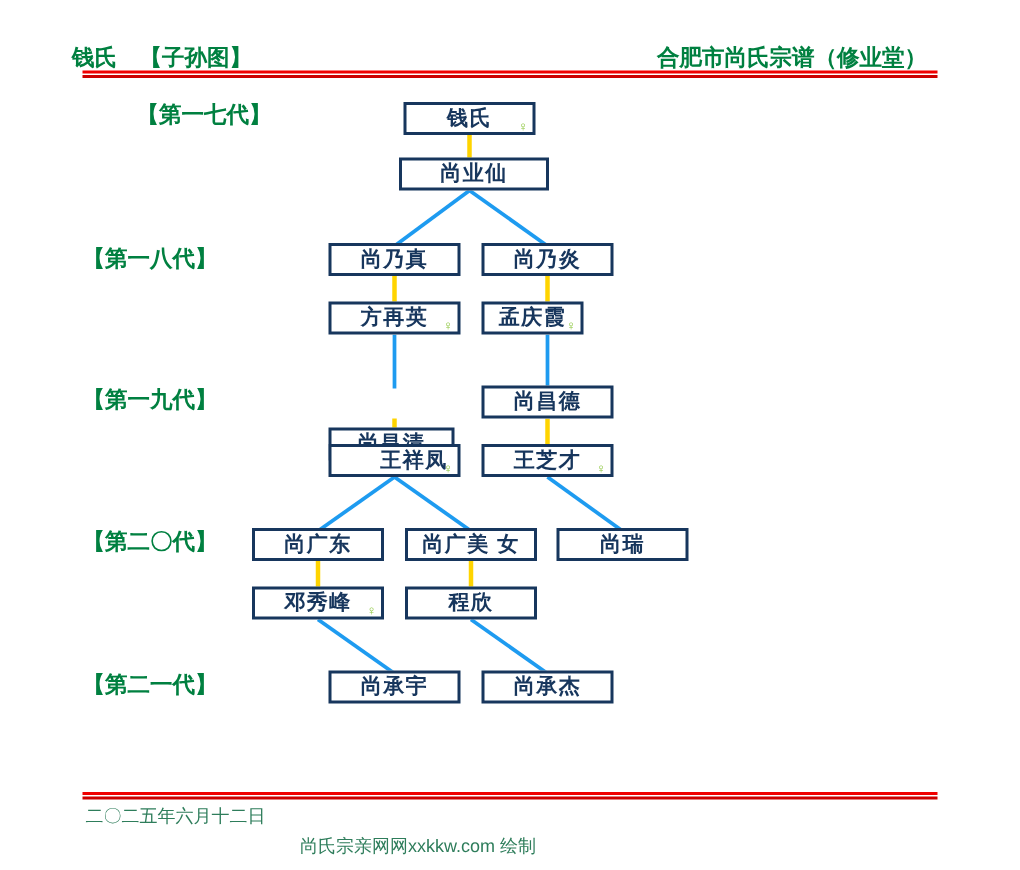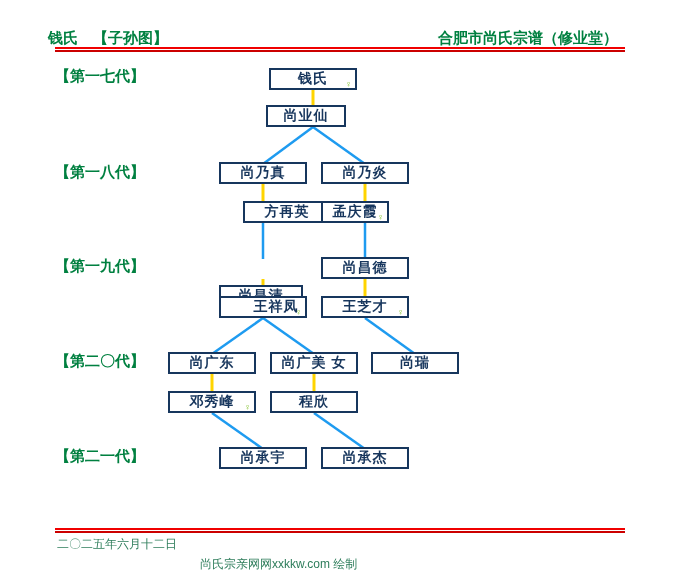--- a/index.html
+++ b/index.html
@@ -65,30 +65,30 @@
       <line x1="263" y1="318" x2="212" y2="354" stroke="#1e9bf0" stroke-width="2.5"></line>
       <line x1="263" y1="318" x2="314" y2="354" stroke="#1e9bf0" stroke-width="2.5"></line>
       <line x1="365" y1="318" x2="415" y2="354" stroke="#1e9bf0" stroke-width="2.5"></line>
       <line x1="212" y1="374" x2="212" y2="393" stroke="#ffd400" stroke-width="3"></line>
       <line x1="314" y1="374" x2="314" y2="393" stroke="#ffd400" stroke-width="3"></line>
       <line x1="212" y1="413" x2="263" y2="449" stroke="#1e9bf0" stroke-width="2.5"></line>
       <line x1="314" y1="413" x2="365" y2="449" stroke="#1e9bf0" stroke-width="2.5"></line>
     </svg>
 
   <div id="tree-layer">
-      <div class="gen-label" style="top: 67px;">【第一七代】</div>
+      <div class="gen-label" style="top: 67px; margin-left: 36px;">【第一七代】</div>
       <div class="gen-label" style="top: 163px;">【第一八代】</div>
       <div class="gen-label" style="top: 257px;">【第一九代】</div>
       <div class="gen-label" style="top: 352px;">【第二〇代】</div>
       <div class="gen-label" style="top: 447px;">【第二一代】</div>
       <div class="person-box" style="left: 269px; top: 68px; width: 88px;"><span>钱氏</span><span class="female-marker">♀</span></div>
-      <div class="person-box" style="left: 266px; top: 105px; width: 80px;"><span>尚业仙</span></div>
+      <div class="person-box" style="left: 266px; top: 105px; width: 100px;"><span>尚业仙</span></div>
       <div class="person-box" style="left: 219px; top: 162px; width: 88px;"><span>尚乃真</span></div>
       <div class="person-box" style="left: 321px; top: 162px; width: 88px;"><span>尚乃炎</span></div>
-      <div class="person-box" style="left: 219px; top: 201px; width: 88px; margin-left: 24px;"><span>方再英</span><span class="female-marker">♀</span></div>
+      <div class="person-box" style="left: 219px; top: 201px; width: 88px;"><span>方再英</span><span class="female-marker">♀</span></div>
       <div class="person-box" style="left: 321px; top: 201px; width: 68px;"><span>孟庆霞</span><span class="female-marker">♀</span></div>
       <div class="person-box" style="left: 219px; top: 257px; width: 84px; margin-top: 28px;"><span>尚昌清</span></div>
       <div class="person-box" style="left: 321px; top: 257px; width: 88px;"><span>尚昌德</span></div>
       <div class="person-box" style="left: 219px; top: 296px; width: 88px; padding-left: 26px;"><span>王祥凤</span><span class="female-marker">♀</span></div>
       <div class="person-box" style="left: 321px; top: 296px; width: 88px;"><span>王芝才</span><span class="female-marker">♀</span></div>
       <div class="person-box" style="left: 168px; top: 352px; width: 88px;"><span>尚广东</span></div>
       <div class="person-box" style="left: 270px; top: 352px; width: 88px;"><span>尚广美 女</span></div>
       <div class="person-box" style="left: 371px; top: 352px; width: 88px;"><span>尚瑞</span></div>
       <div class="person-box" style="left: 168px; top: 391px; width: 88px;"><span>邓秀峰</span><span class="female-marker">♀</span></div>
       <div class="person-box" style="left: 270px; top: 391px; width: 88px;"><span>程欣</span></div>

